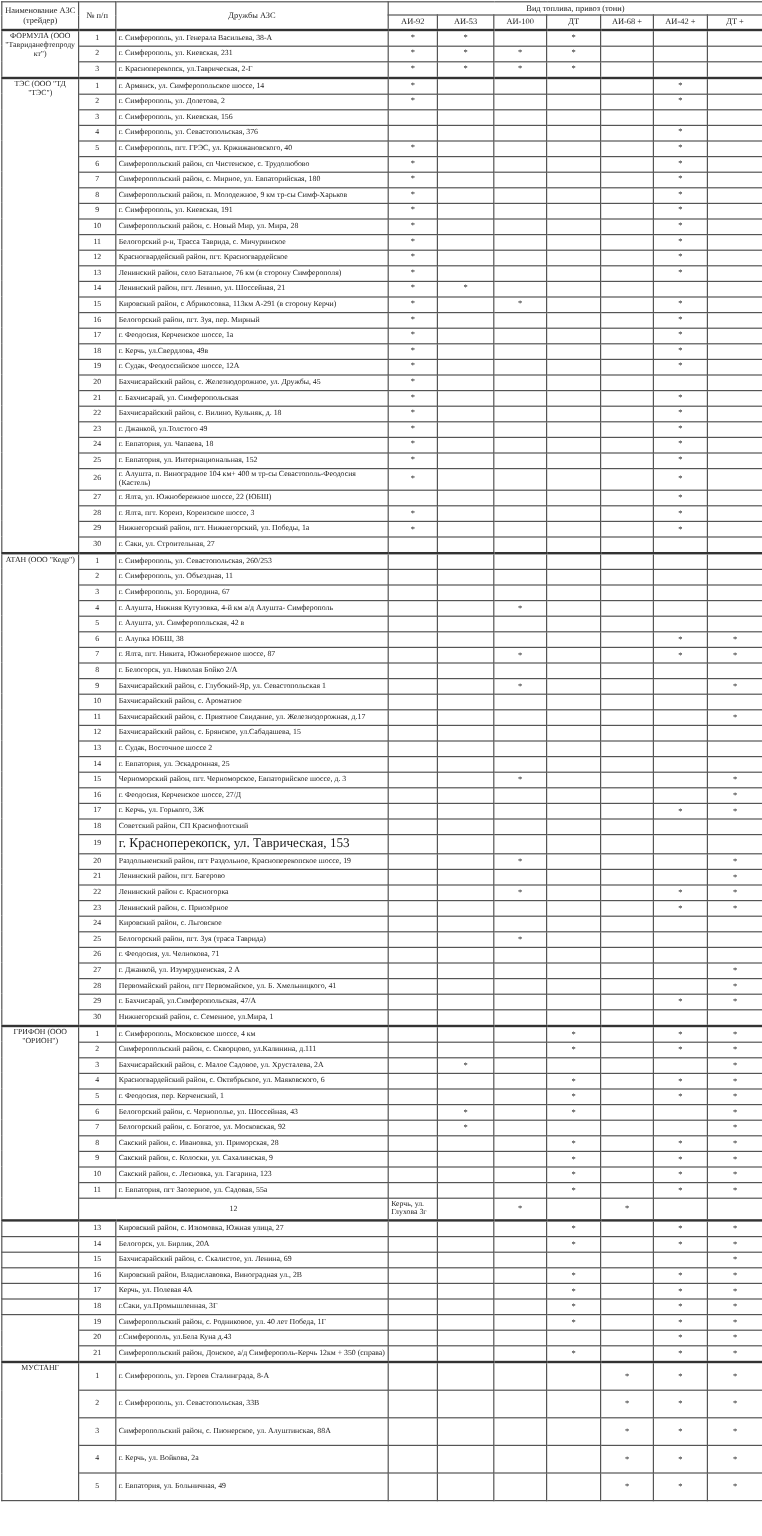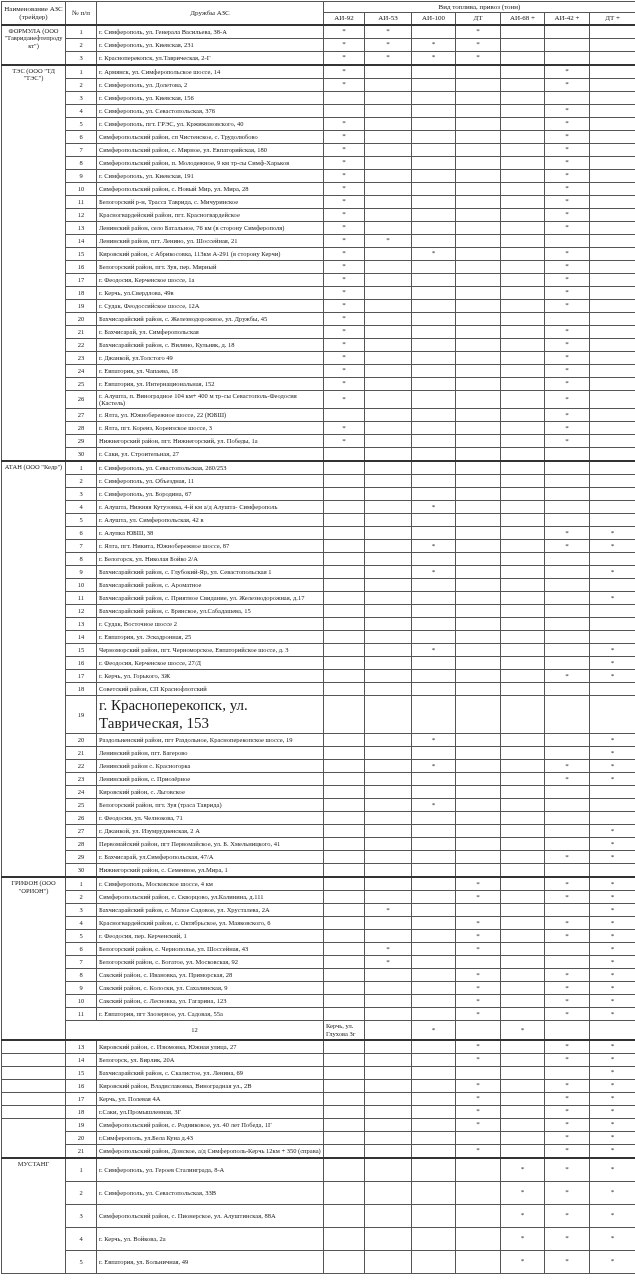--- a/index.html
+++ b/index.html
@@ -37,21 +37,21 @@
   .addr { text-align: left; }
   .fuel { text-align: center; font-size: 7px; }
   .addrsmall { text-align: left; font-size: 6.5px; }
   .trader {
     text-align: center;
     vertical-align: top;
     padding-top: 1px;
     overflow-wrap: break-word;
     word-break: break-word;
   }
-  .large { font-size: 15px; }
+  .large { font-size: 11px; }
   .merge { text-align: center; }
   tr.sec-top > td { border-top: 2px solid #333; }
   tr.tall > td { height: 20px; }
 </style>
 </head>
 <body>
 
 <div class="page">
   <table>
     <colgroup>

